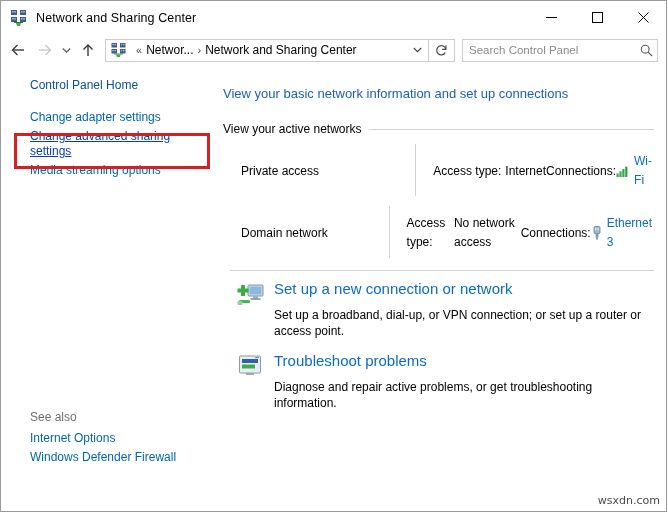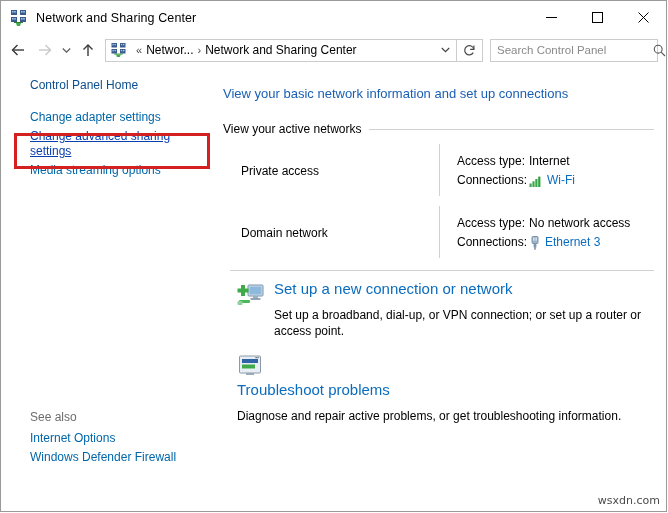--- a/index.html
+++ b/index.html
@@ -115,21 +115,21 @@
   }
   .refresh-btn {
     width: 26px; height: 23px;
     border: 1px solid #cccccc;
     border-left: none;
     display: flex; align-items: center; justify-content: center;
     box-sizing: border-box;
     background: #fff;
   }
   .searchbox {
-    width: 168px;
+    width: 196px;
     height: 23px;
     border: 1px solid #cccccc;
     margin-left: 7px;
     box-sizing: border-box;
     display: flex;
     align-items: center;
     background: #fff;
   }
   .searchbox input {
     border: none;
@@ -243,21 +243,21 @@
   }
   .net-divider {
     width: 1px;
     background: #d2d2d2;
     margin: 4px 0 6px 0;
   }
   .net-details {
     flex: 1;
     padding-left: 17px;
     display: flex;
-    flex-direction: column;
+    flex-direction: row;
     justify-content: center;
   }
   .detail-line {
     display: flex;
     align-items: center;
     font-size: 12px;
     line-height: 19px;
   }
   .detail-label { width: 72px; color: #000; }
   .detail-value { color: #000; }
@@ -510,21 +510,21 @@
             <rect x="2" y="18" width="11" height="3" rx="1" fill="#4bb757"></rect>
             <rect x="0.5" y="19" width="5" height="4" rx="1" fill="#8fd199"></rect>
           </svg>
         </div>
         <div>
           <a class="task-link">Set up a new connection or network</a>
           <div class="task-desc">Set up a broadband, dial-up, or VPN connection; or set up a router or access point.</div>
         </div>
       </div>
 
-      <div class="task-block" style="margin-top:13px;flex-direction:column;">
+      <div class="task-block" style="margin-top:13px;">
         <div class="task-icon">
           <svg width="28" height="24" viewBox="0 0 28 24">
             <rect x="2.5" y="2" width="21" height="17" rx="1" fill="#e8eef3" stroke="#8a9aa8" stroke-width="1"></rect>
             <rect x="5" y="5" width="16" height="4" fill="#2f63a8"></rect>
             <rect x="5" y="10.5" width="13" height="4" fill="#3faa4a"></rect>
             <rect x="18.5" y="3" width="1.2" height="1.2" fill="#555"></rect>
             <rect x="20.4" y="3" width="1.2" height="1.2" fill="#555"></rect>
             <rect x="9" y="19" width="8" height="2" fill="#9aa9b5"></rect>
           </svg>
         </div>

